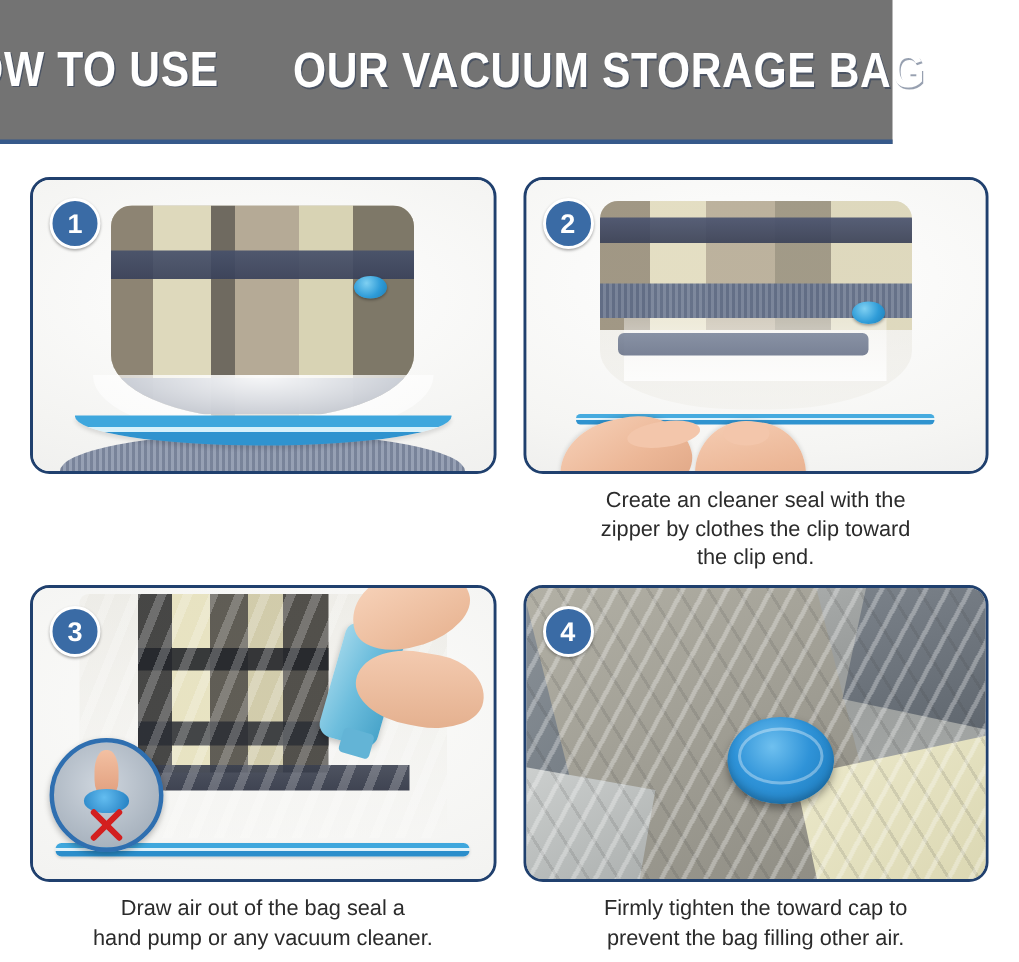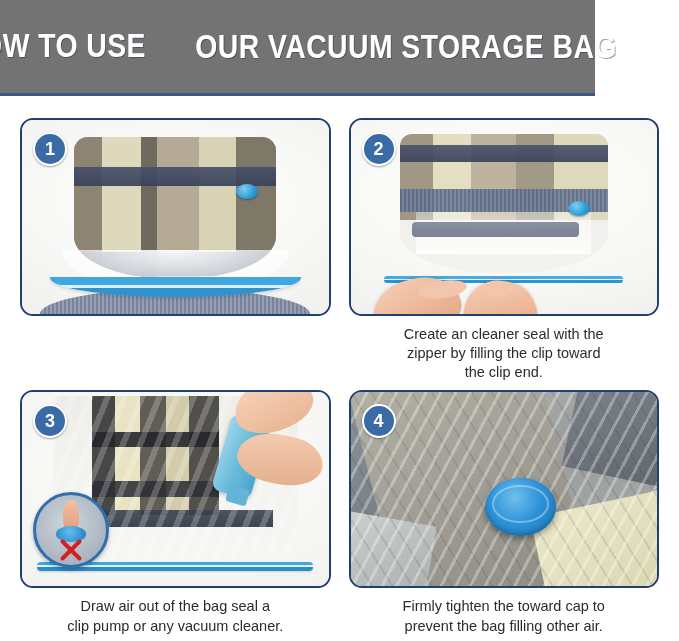--- a/index.html
+++ b/index.html
@@ -275,21 +275,21 @@
           <div class="hand handL"></div>
           <div class="hand handR"></div>
           <div class="fingerL"></div>
           <div class="fingerR"></div>
           <div class="valve" style="right:22%;top:42%"></div>
         </div>
         <div class="badge">2</div>
       </div>
       <div class="caption">
         <div>Create an cleaner seal with the</div>
-        <div>zipper by filling the clip toward</div>
+        <div>zipper by clothes the clip toward</div>
         <div>the clip end.</div>
       </div>
     </div>
 
     <div class="cell">
       <div class="panel">
         <div class="photo p3">
           <div class="bg"></div>
           <div class="bagbody">
             <div class="quilt"></div>
@@ -306,21 +306,21 @@
           <div class="inset">
             <div class="ifinger"></div>
             <div class="icap"></div>
             <div class="xmark"></div>
           </div>
         </div>
         <div class="badge">3</div>
       </div>
       <div class="caption">
         <div>Draw air out of the bag seal a</div>
-        <div>clip pump or any vacuum cleaner.</div>
+        <div>hand pump or any vacuum cleaner.</div>
       </div>
     </div>
 
     <div class="cell">
       <div class="panel">
         <div class="photo p4">
           <div class="bg"></div>
           <div class="clothA"></div>
           <div class="clothB"></div>
           <div class="clothD"></div>

